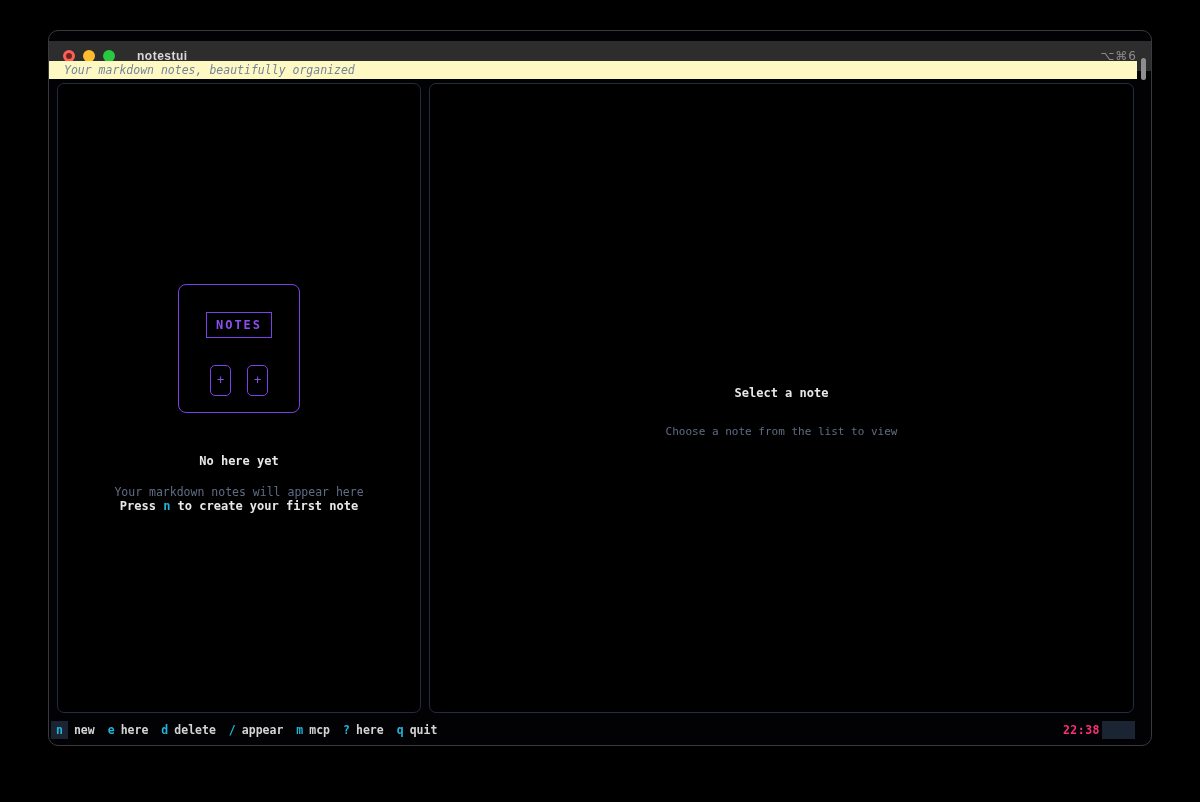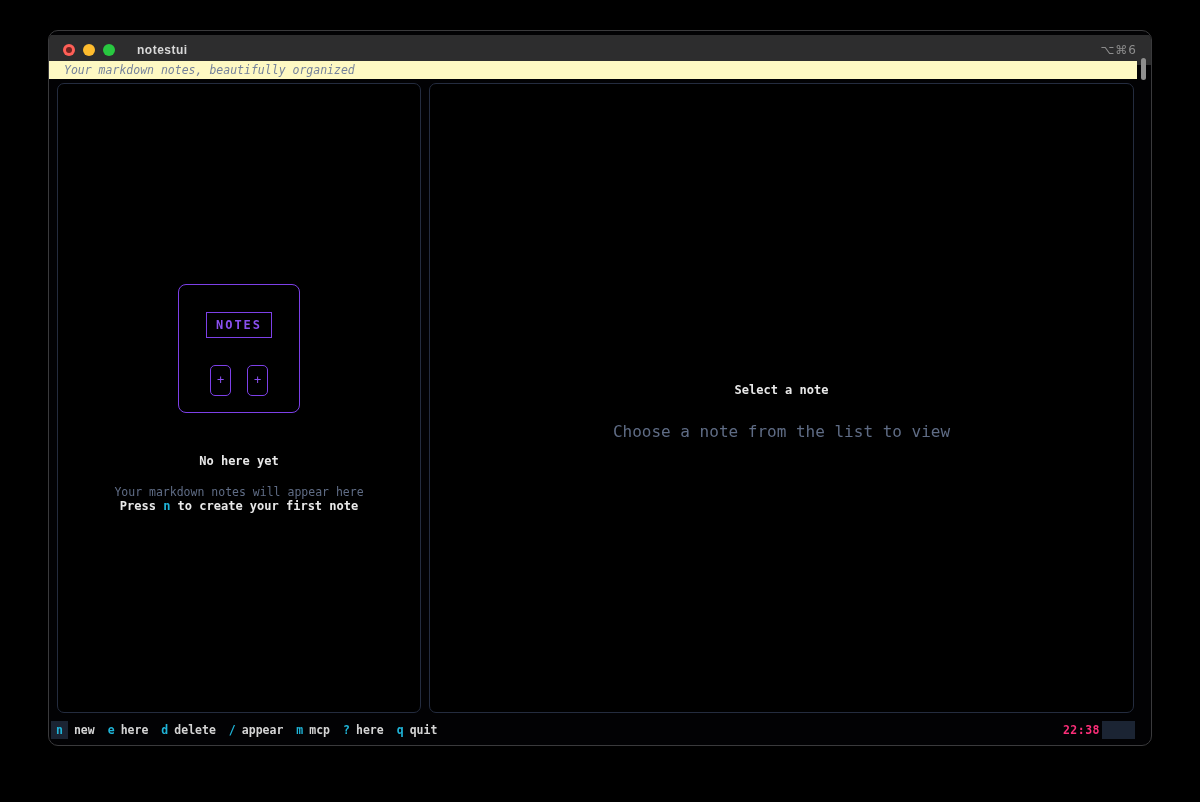--- a/index.html
+++ b/index.html
@@ -7,21 +7,21 @@
   body { font-family: "DejaVu Sans Mono", monospace; }
 
   .window {
     position: absolute; left: 48px; top: 30px; width: 1104px; height: 716px;
     background: #020204; border: 1px solid #3a3a3c; border-radius: 10px;
     overflow: hidden;
   }
 
   
   .titlebar {
-    position: absolute; left: 0; top: 4px; right: 0; height: 30px;
+    position: absolute; left: 0; top: 10px; right: 0; height: 30px;
     background: #2d2d2e; display: flex; align-items: center; padding: 0 14px;
   }
   .lights { display: flex; align-items: center; gap: 8px; }
   .light { width: 12px; height: 12px; border-radius: 50%; position: relative; }
   .light.red { background: #ff5f57; }
   .light.red::after {
     content: ""; position: absolute; left: 3px; top: 3px; width: 6px; height: 6px;
     border-radius: 50%; background: #6e2420;
   }
   .light.yellow { background: #febc2e; }
@@ -74,21 +74,21 @@
     display: flex; align-items: center; justify-content: center;
     color: #8a50f0; font-size: 12px;
   }
 
   .empty-title { margin-top: 41px; font-size: 12px; font-weight: bold; color: #e8e8e8; }
   .empty-sub   { margin-top: 17px; font-size: 11.5px; color: #5f6c85; }
   .empty-hint  { font-size: 12px; font-weight: bold; color: #e8e8e8; white-space: pre; }
   .key-accent  { color: #1fb4d8; font-weight: bold; }
 
   .preview-title { font-size: 12px; font-weight: bold; color: #e8e8e8; }
-  .preview-sub   { margin-top: 25px; font-size: 16px; color: #5f6c85; }
+  .preview-sub   { margin-top: 25px; font-size: 11px; color: #5f6c85; }
 
   
   .statusbar {
     position: absolute; left: 0; right: 0; bottom: 6px; height: 18px;
     display: flex; align-items: center; font-size: 11.5px; padding-left: 2px;
   }
   .sb-item { display: flex; align-items: center; margin-right: 13px; height: 18px; }
   .sb-key { color: #1fb4d8; font-weight: bold; }
   .sb-item.highlight .sb-key {
     background: #1b2433; height: 18px; padding: 0 5px; display: flex; align-items: center;

